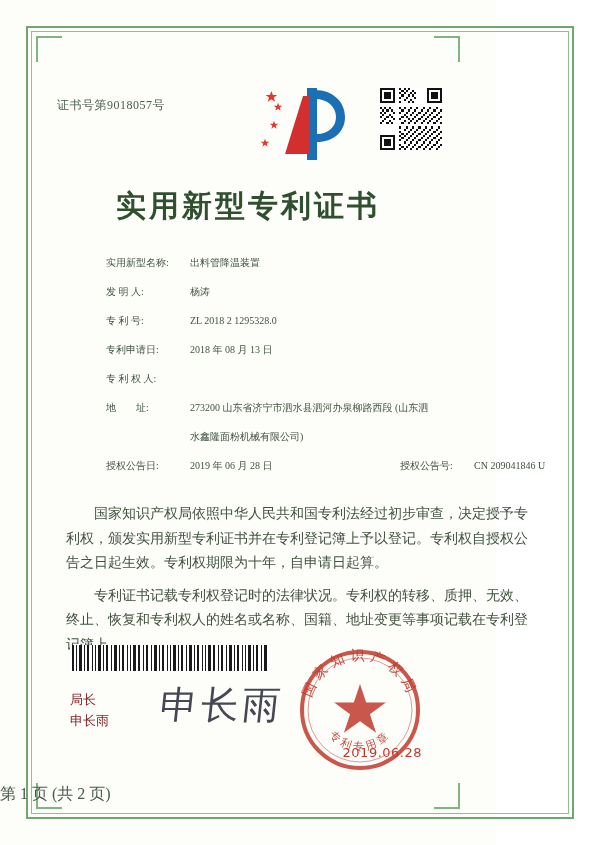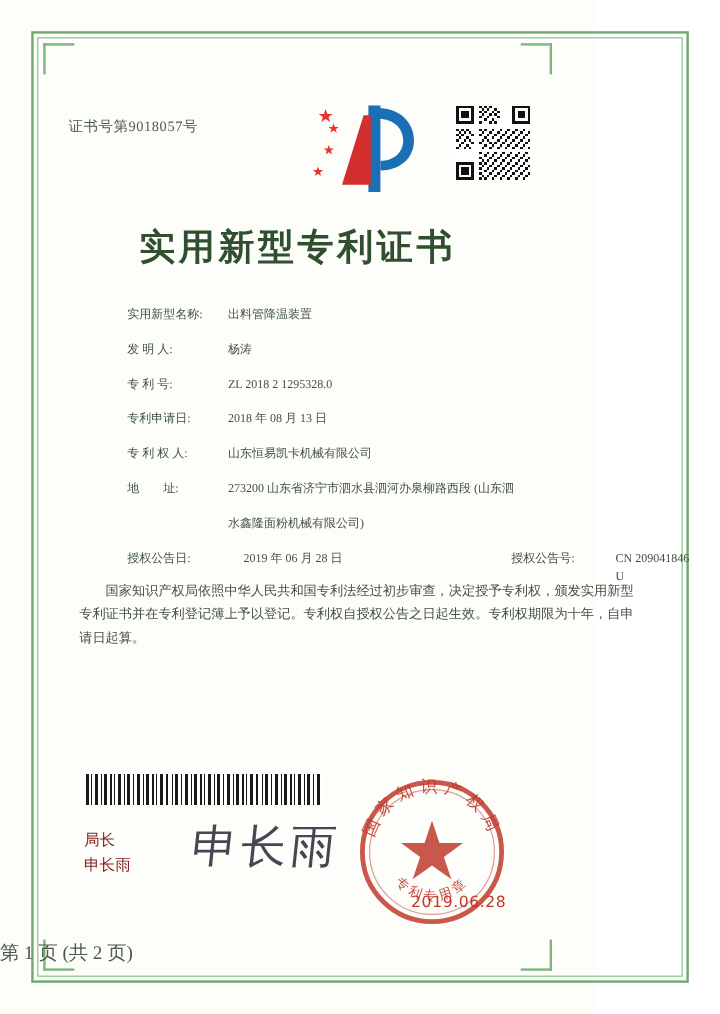--- a/index.html
+++ b/index.html
@@ -119,23 +119,23 @@
   }
   .field-value2 { flex: 1 1 auto; }
   .addr-cont {
     margin-left: 84px;
   }
 
   
   .paras {
     position: absolute;
     left: 66px;
-    top: 484px;
+    top: 502px;
     width: 462px;
-    font-size: 11px;
+    font-size: 14px;
     line-height: 1.75;
     color: #42523f;
     text-align: justify;
   }
   .para { text-indent: 2em; margin-bottom: 8px; }
 
   
   .barcode {
     position: absolute;
     left: 70px; top: 645px;
@@ -431,40 +431,40 @@
       <div class="field-value">ZL 2018 2 1295328.0</div>
     </div>
 
     <div class="field-row">
       <div class="field-label">专利申请日:</div>
       <div class="field-value">2018 年 08 月 13 日</div>
     </div>
 
     <div class="field-row">
       <div class="field-label">专 利 权 人:</div>
-      <div class="field-value">山东恒易凯卡机械有限公司</div>
     </div>
 
     <div class="field-row">
       <div class="field-label">地　　址:</div>
       <div class="field-value">273200  山东省济宁市泗水县泗河办泉柳路西段 (山东泗</div>
     </div>
     <div class="addr-cont">水鑫隆面粉机械有限公司)</div>
 
-    <div class="field-row two-col" style="margin-top:14.5px;gap:13px;">
+    <div class="field-row two-col" style="margin-top:14.5px;">
       <div class="field-label">授权公告日:</div>
       <div class="field-value">2019 年 06 月 28 日</div>
       <div class="field-label2">授权公告号:</div>
       <div class="field-value2">CN 209041846 U</div>
     </div>
 
   </div>
 
   <div class="paras">
     <div class="para">国家知识产权局依照中华人民共和国专利法经过初步审查，决定授予专利权，颁发实用新型专利证书并在专利登记簿上予以登记。专利权自授权公告之日起生效。专利权期限为十年，自申请日起算。</div>
+    <div class="para">专利证书记载专利权登记时的法律状况。专利权的转移、质押、无效、终止、恢复和专利权人的姓名或名称、国籍、地址变更等事项记载在专利登记簿上。</div>
   </div>
 
   <svg class="barcode" viewBox="0 0 200 26" shape-rendering="crispEdges">
     <rect width="200" height="26" fill="#ffffff"></rect>
     <g fill="#1a1a1a">
       <rect x="2" y="0" width="2" height="26"></rect>
         <rect x="6" y="0" width="1" height="26"></rect>
       <rect x="9" y="0" width="3" height="26"></rect>
         <rect x="14" y="0" width="1" height="26"></rect>
       <rect x="17" y="0" width="2" height="26"></rect>

